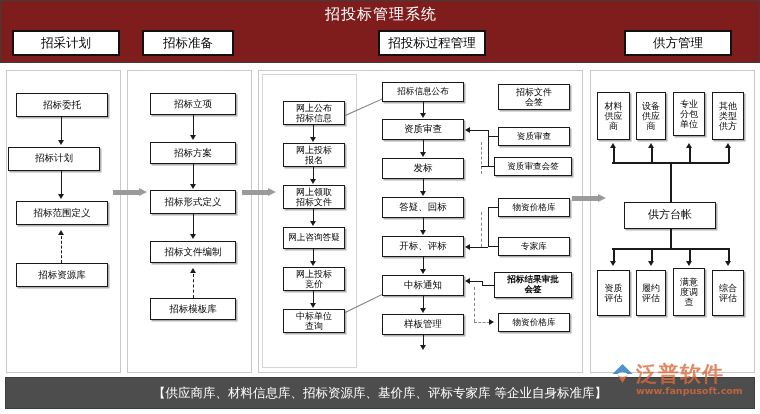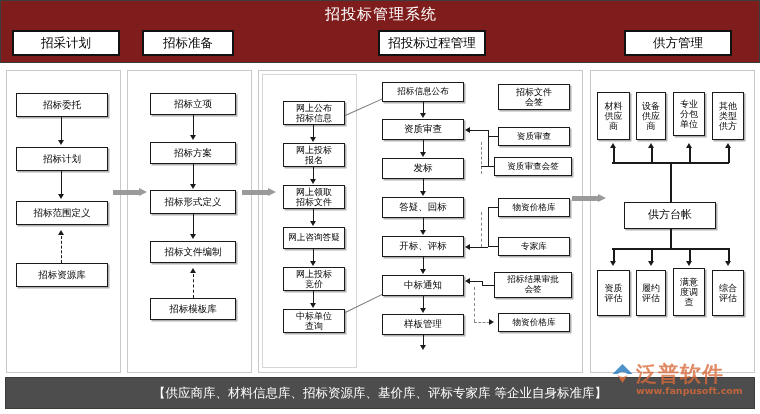--- a/index.html
+++ b/index.html
@@ -187,21 +187,21 @@
   <div class="tab" style="left:624px;width:108px;">供方管理</div>
 
   <div class="panel" style="left:6px;top:70px;width:115px;height:303px;"></div>
   <div class="panel" style="left:127px;top:70px;width:125px;height:303px;"></div>
   <div class="panel" style="left:258px;top:70px;width:325px;height:303px;"></div>
   <div class="panel" style="left:590px;top:70px;width:165px;height:303px;"></div>
 
   <div class="node" style="left:16px;top:93px;width:92px;height:24px;">招标委托</div>
   <div class="vline" style="left:61px;top:117px;height:25px;"></div>
   <div class="arrow-down" style="left:58px;top:140px;"></div>
-  <div class="node" style="left:16px;top:147px;width:92px;height:24px;">招标计划</div>
+  <div class="node" style="left:8px;top:147px;width:92px;height:24px;font-family:Liberation Mono, monospace;">招标计划</div>
   <div class="vline" style="left:61px;top:171px;height:25px;"></div>
   <div class="arrow-down" style="left:58px;top:194px;"></div>
   <div class="node" style="left:16px;top:201px;width:92px;height:24px;">招标范围定义</div>
   <div class="arrow-up" style="left:58px;top:230px;"></div>
   <div class="dash-v" style="left:61px;top:236px;height:27px;"></div>
   <div class="node" style="left:16px;top:263px;width:92px;height:24px;">招标资源库</div>
 
   <div class="node" style="left:150px;top:93px;width:86px;height:22px;">招标立项</div>
   <div class="vline" style="left:193px;top:115px;height:22px;"></div>
   <div class="arrow-down" style="left:190px;top:135px;"></div>
@@ -266,21 +266,21 @@
   <div class="node" style="left:382px;top:314px;width:82px;height:21px;">样板管理</div>
   <div class="vline" style="left:423px;top:335px;height:12px;"></div>
   <div class="arrow-down" style="left:420px;top:345px;"></div>
 
   <div class="node small" style="left:498px;top:84px;width:72px;height:26px;">招标文件
 会签</div>
   <div class="node tiny" style="left:498px;top:127px;width:72px;height:19px;">资质审查</div>
   <div class="node tiny" style="left:494px;top:157px;width:78px;height:19px;">资质审查会签</div>
   <div class="node tiny" style="left:498px;top:198px;width:72px;height:19px;">物资价格库</div>
   <div class="node tiny" style="left:498px;top:237px;width:72px;height:19px;">专家库</div>
-  <div class="node tiny" style="left:494px;top:272px;width:78px;height:26px;">招标结果审批
+  <div class="node tiny" style="left:494px;top:272px;width:78px;height:26px;font-weight:bold;">招标结果审批
 会签</div>
   <div class="node tiny" style="left:498px;top:313px;width:72px;height:19px;">物资价格库</div>
 
   <div class="hline" style="left:488px;top:136px;width:10px;"></div>
   <div class="hline" style="left:488px;top:166px;width:6px;"></div>
   <div class="vline" style="left:488px;top:130px;height:36px;"></div>
   <div class="hline" style="left:470px;top:130px;width:18px;"></div>
   <div class="arrow-left" style="left:465px;top:126.5px;"></div>
   <div class="dash-v-g" style="left:481px;top:142px;height:32px;"></div>
   <div class="hline" style="left:481px;top:166px;width:13px;"></div>

